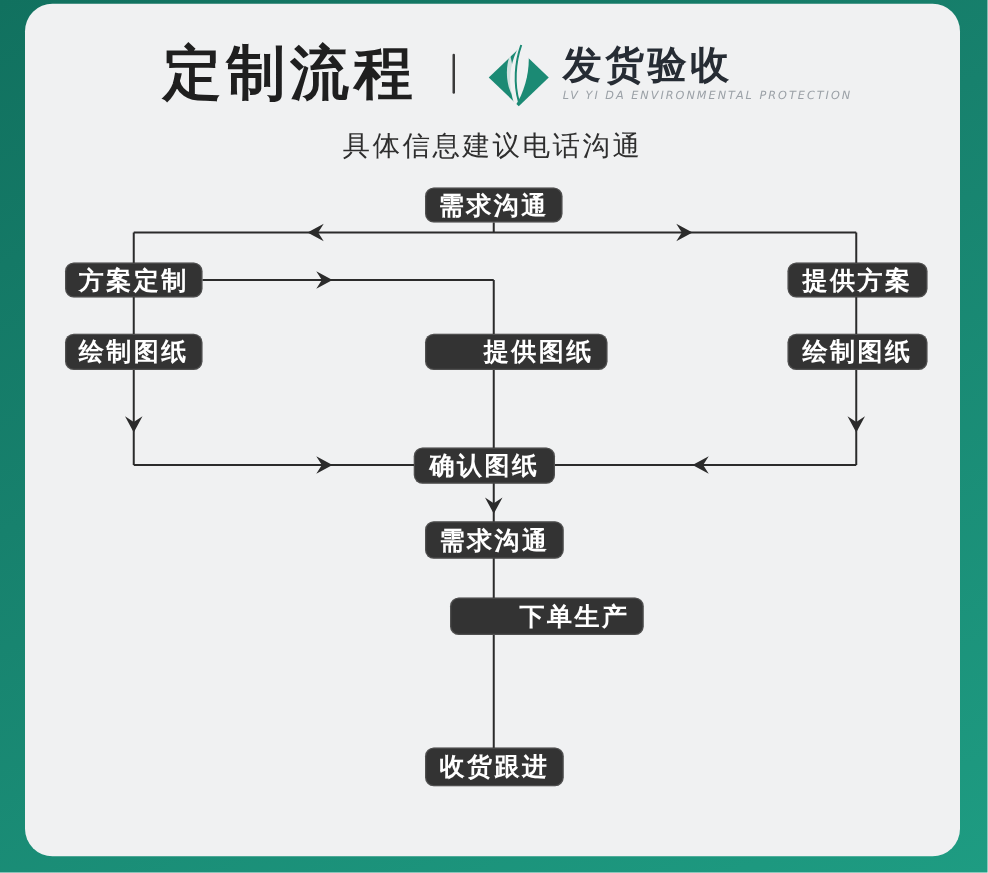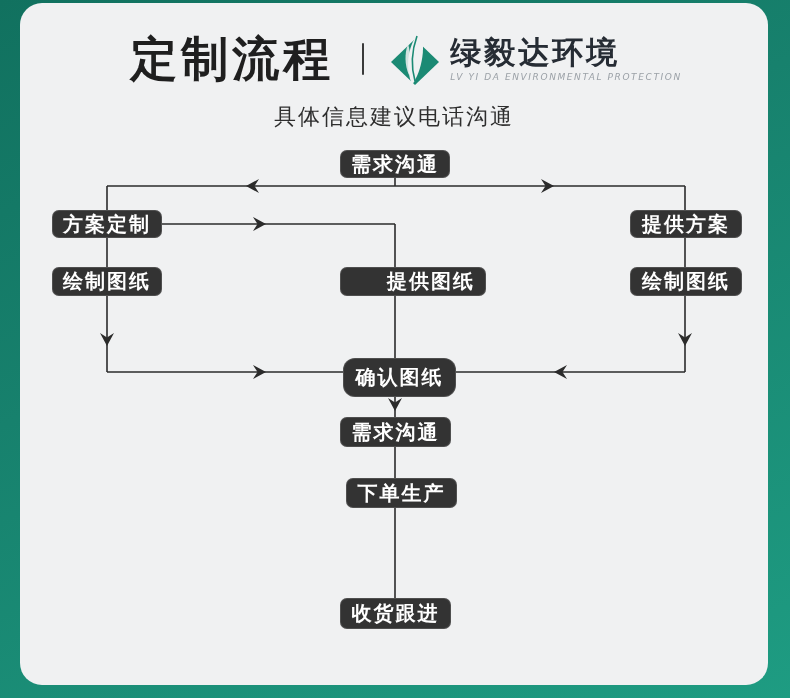--- a/index.html
+++ b/index.html
@@ -47,44 +47,44 @@
     font-size:20px;font-weight:600;letter-spacing:2px;white-space:nowrap;
     box-shadow:inset 0 0 0 1px rgba(255,255,255,0.14);
   }
   
   .n-demand  {left:320px;top:147px;width:110px;height:28px;}
   .n-plancus {left:32px; top:207px;width:110px;height:28px;}
   .n-planpro {left:610px;top:207px;width:112px;height:28px;}
   .n-drawL   {left:32px; top:264px;width:110px;height:29px;}
   .n-drawC   {left:320px;top:264px;width:110px;height:29px;padding-left:36px;}
   .n-drawR   {left:610px;top:264px;width:112px;height:29px;}
-  .n-confirm {left:323px;top:355px;width:113px;height:39px;border-radius:12px;}
+  .n-confirm {left:311px;top:355px;width:113px;height:29px;}
   .n-contract{left:320px;top:414px;width:111px;height:30px;}
-  .n-produce {left:326px;top:475px;width:111px;height:30px;}
+  .n-produce {left:340px;top:475px;width:111px;height:30px;padding-left:44px;}
   .n-ship    {left:320px;top:535px;width:111px;height:30px;}
   .n-receive {left:320px;top:595px;width:111px;height:31px;}
 </style>
 </head>
 <body>
 
 <div class="card">
 
   <div class="header">
     <div class="title-row">
       <h1 class="page-title">定制流程</h1>
       <div class="title-divider"></div>
       <div class="brand">
         <svg width="54" height="60" viewBox="0 0 54 60">
           <polygon points="27,10 51,33 27,56 3,33" fill="#1b8a74"></polygon>
           <path d="M32,1 C21,15 16,35 24,56 C35,40 38,15 32,1 Z" fill="#f0f1f2"></path>
           <path d="M29,7 C24,21 23,38 27,52" stroke="#1b8a74" stroke-width="1.6" fill="none"></path>
           <path d="M20,15 C16.5,24 16.5,36 21,46 C23,37 23,24 20,15 Z" fill="#f0f1f2" opacity="0.85"></path>
         </svg>
         <div class="brand-text">
-          <div class="brand-name">绿毅达环境</div>
+          <div class="brand-name">发货验收</div>
           <div class="brand-caption">LV YI DA ENVIRONMENTAL PROTECTION</div>
         </div>
       </div>
     </div>
     <div class="subtitle">具体信息建议电话沟通</div>
   </div>
 
   <div class="flow">
     <svg class="connectors" viewBox="0 0 748 682">
       <g stroke="#2b2b2b" stroke-width="1.6" fill="none">

